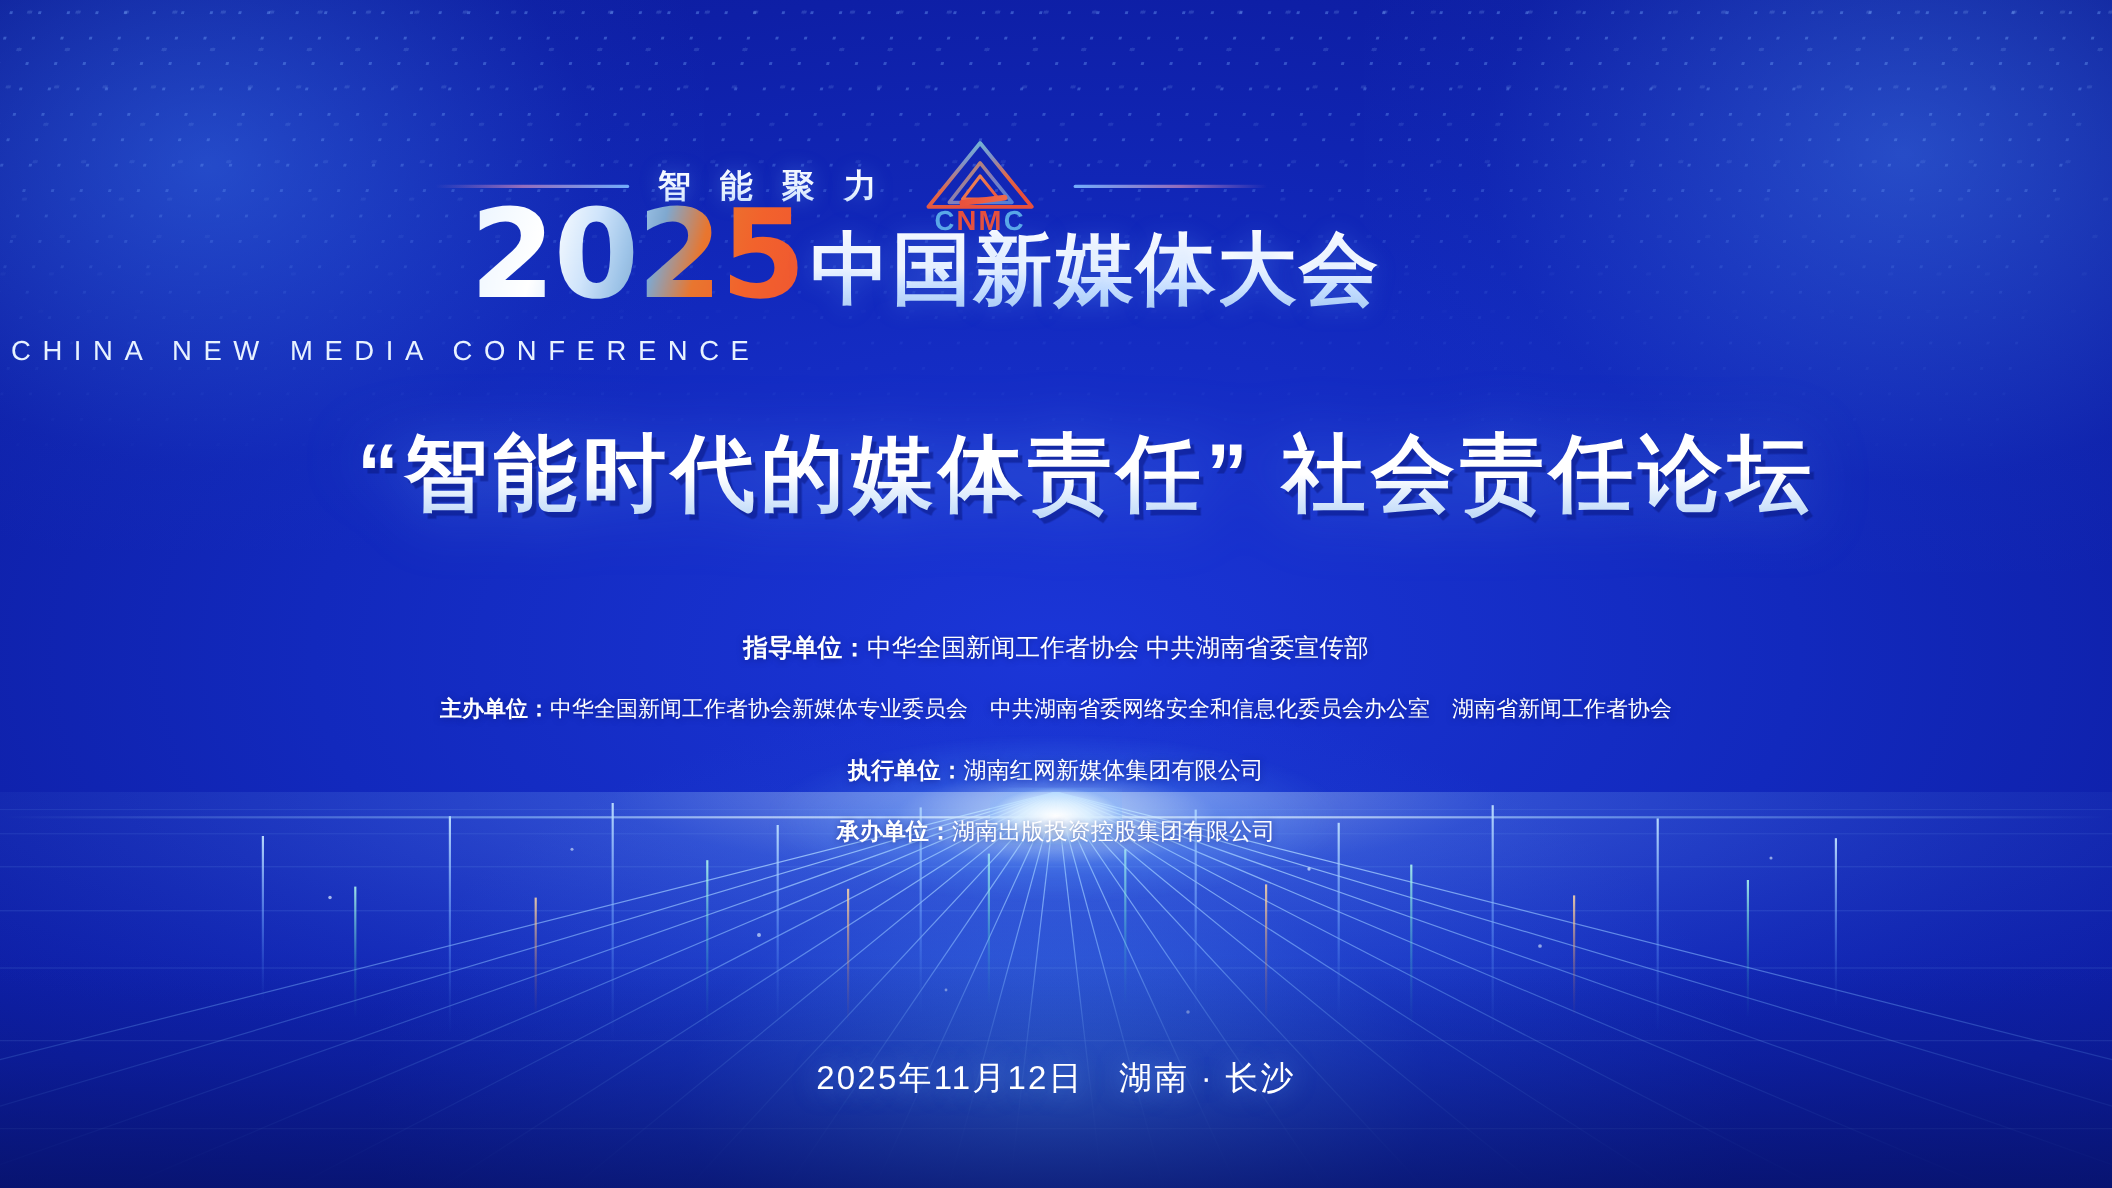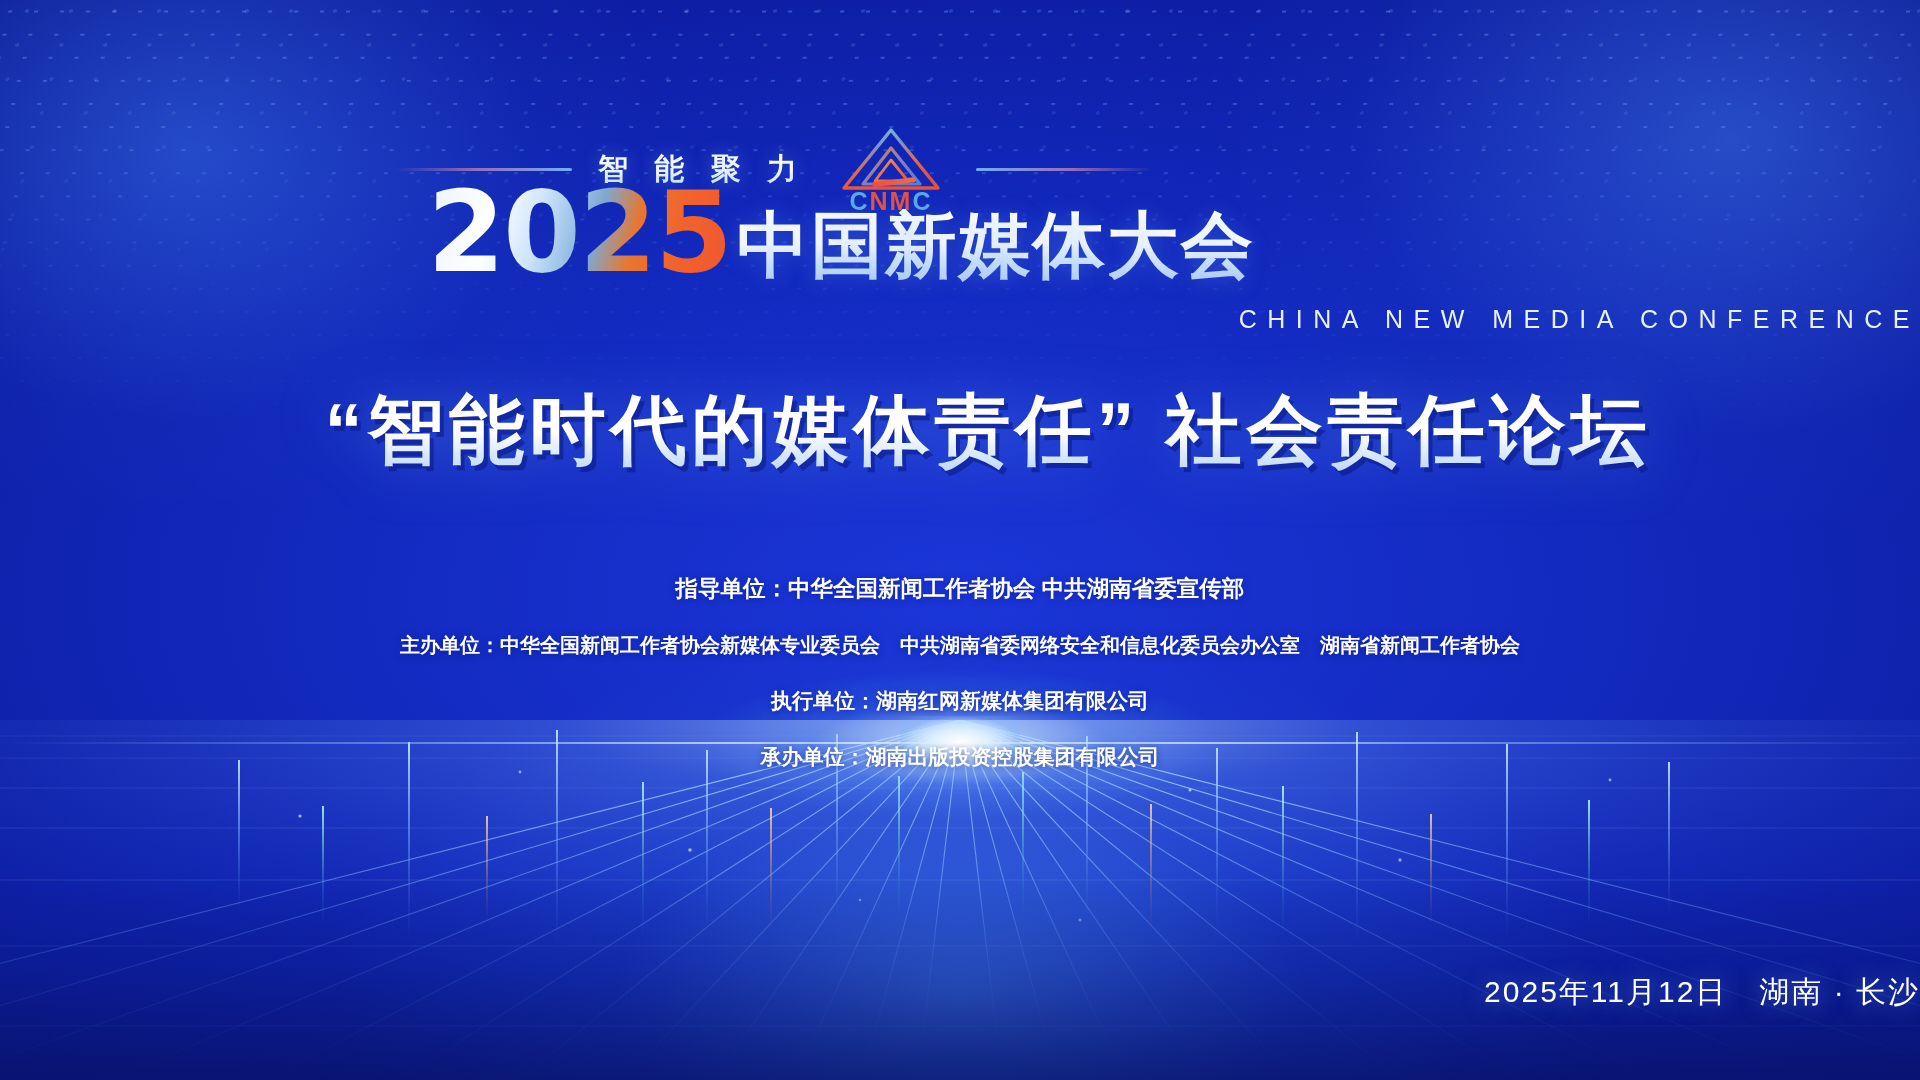--- a/index.html
+++ b/index.html
@@ -115,21 +115,21 @@
     padding-right:6px;
   }
   .cn-title{
     font-size:72px;font-weight:bold;letter-spacing:2px;line-height:1;
     background:linear-gradient(180deg,#ffffff 0%,#ffffff 46%,#d2e6ff 72%,#a8c9f2 100%);
     -webkit-background-clip:text;background-clip:text;color:transparent;
     text-shadow:0 2px 22px rgba(110,170,255,.30);
     padding-bottom:4px;
   }
   .en-title{
-    position:absolute;left:0;top:305px;width:1920px;text-align:right;
+    position:absolute;left:0;top:305px;width:1920px;text-align:left;
     font-size:25px;letter-spacing:10.5px;color:#e8f2ff;font-weight:500;
     text-indent:10px;
   }
 
   
   .forum-title{
     position:absolute;left:0;top:380px;width:1920px;text-align:center;
     font-size:76px;font-weight:bold;letter-spacing:5px;white-space:nowrap;
     background:linear-gradient(180deg,#ffffff 0%,#ffffff 34%,#ffffff 50%,#cfe3fb 78%,#a9c9ef 100%);
     -webkit-background-clip:text;background-clip:text;color:transparent;
@@ -140,30 +140,29 @@
   
   .credits{
     position:absolute;left:0;top:575px;width:1920px;text-align:center;
     color:#ffffff;
   }
   .credit-line{
     margin:0 0 31px 0;font-size:21px;line-height:1.2;white-space:nowrap;
     text-shadow:0 1px 6px rgba(10,24,120,.6);
   }
   .credit-line .lbl{font-weight:bold;}
-  .credit-line .val{font-weight:700;}
+  .credit-line .val{font-weight:400;}
   .credit-line.l1{font-size:22.5px;}
   .credit-line.l2{font-size:20px;}
 
   
   .date-line{
-    position:absolute;left:0;top:960px;width:1920px;text-align:right;
+    position:absolute;left:0;top:960px;width:1920px;text-align:center;
     font-size:30px;color:#ffffff;letter-spacing:2px;
     text-shadow:0 0 22px rgba(120,180,255,.55);
-    margin-top:12px;
   }
 </style>
 </head>
 <body>
 
 <div id="stage">
 
   <div class="corner-glow-l"></div>
   <div class="corner-glow-r"></div>
   <div class="dots"></div>

